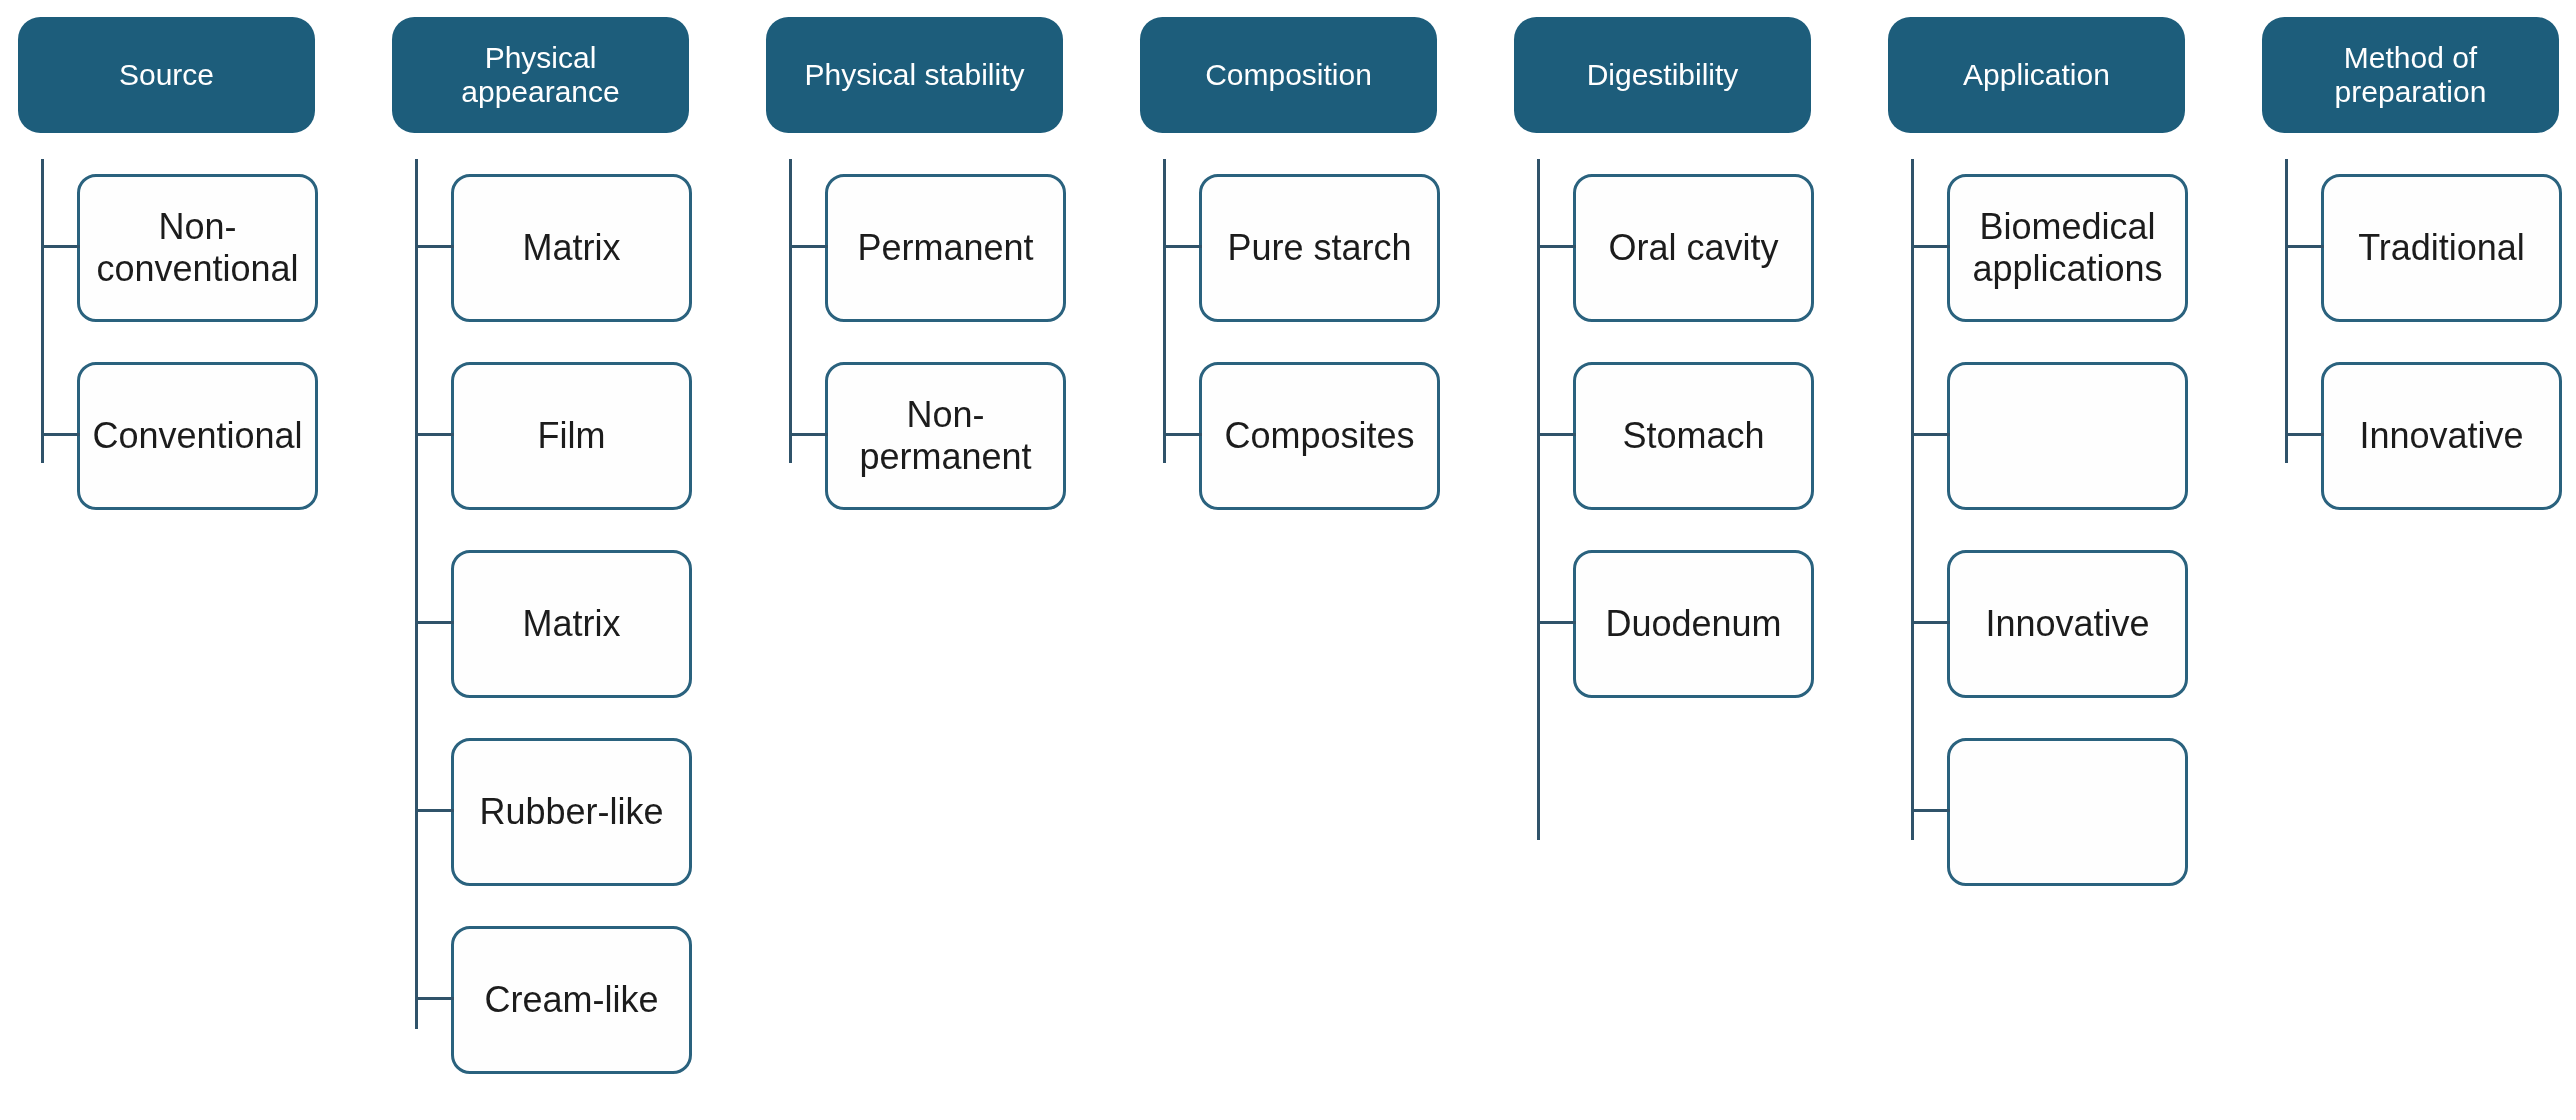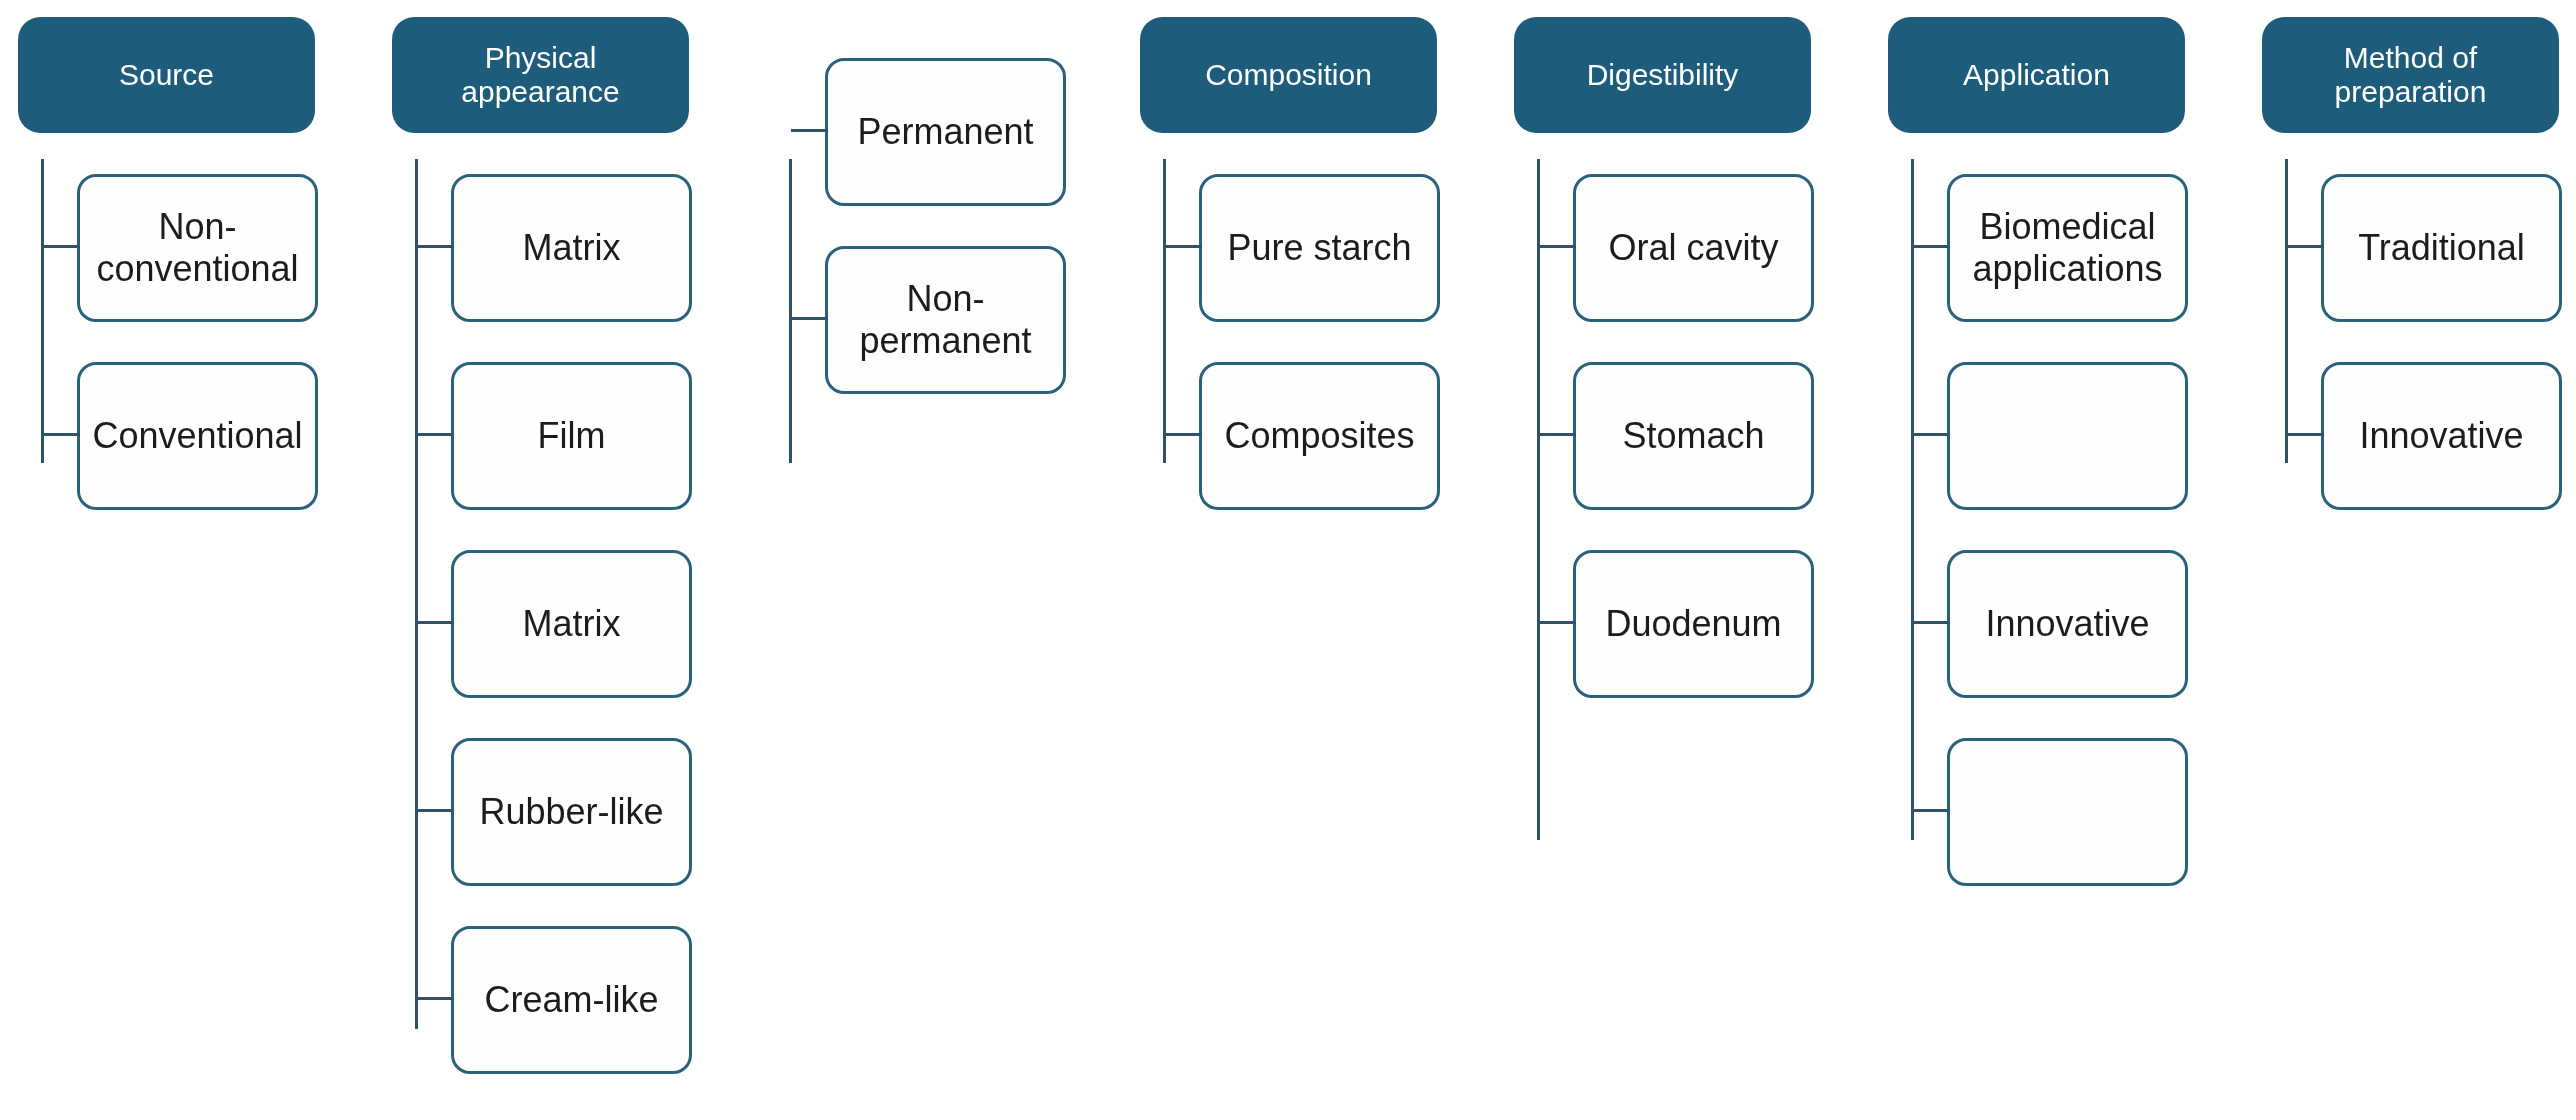--- a/index.html
+++ b/index.html
@@ -133,20 +133,23 @@
     <span class="stub"></span>
     <span class="child-label">Rubber-like</span>
   </div>
           <div class="child">
     <span class="stub"></span>
     <span class="child-label">Cream-like</span>
   </div>
         </div>
   </div>
       <div class="column">
+    <div class="header">
+      <span class="header-label">Physical stability</span>
+    </div>
     <div class="trunk" style="height: 304px;"></div>
     <div class="children">
           <div class="child">
     <span class="stub"></span>
     <span class="child-label">Permanent</span>
   </div>
           <div class="child">
     <span class="stub"></span>
     <span class="child-label">Non-permanent</span>
   </div>

